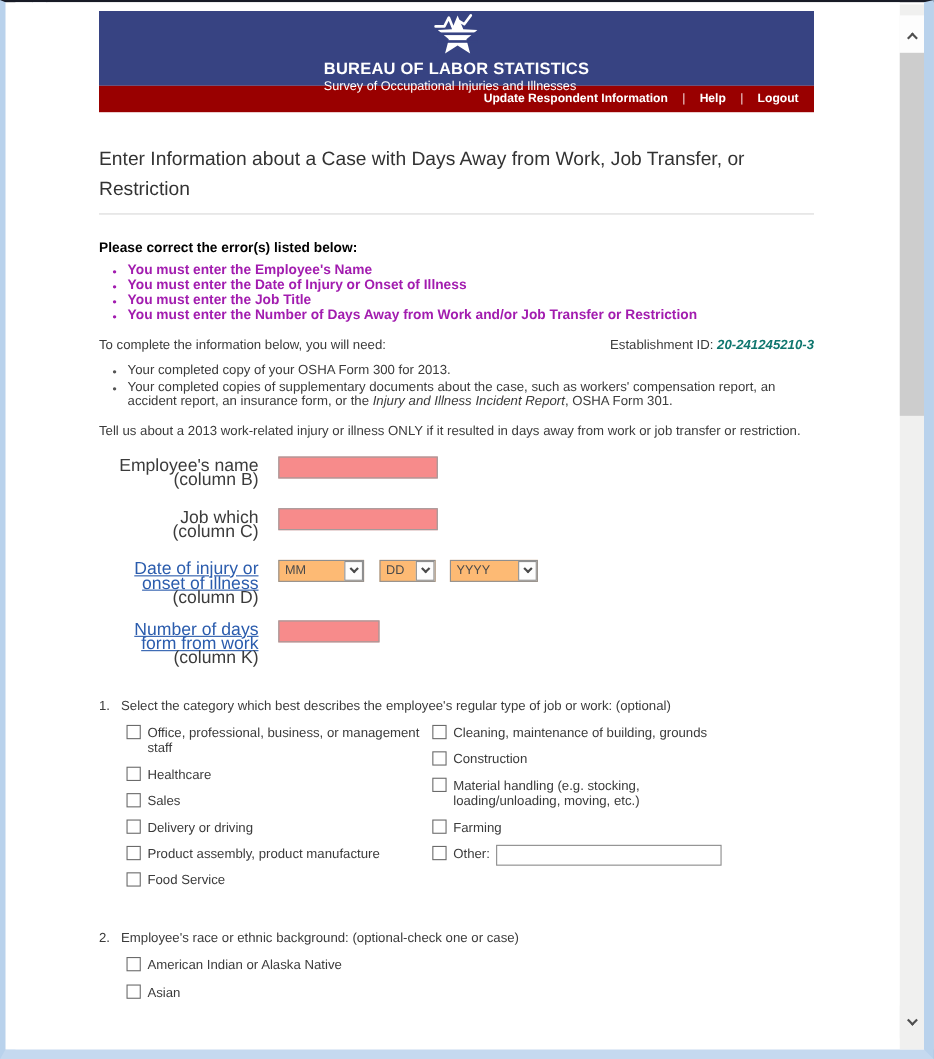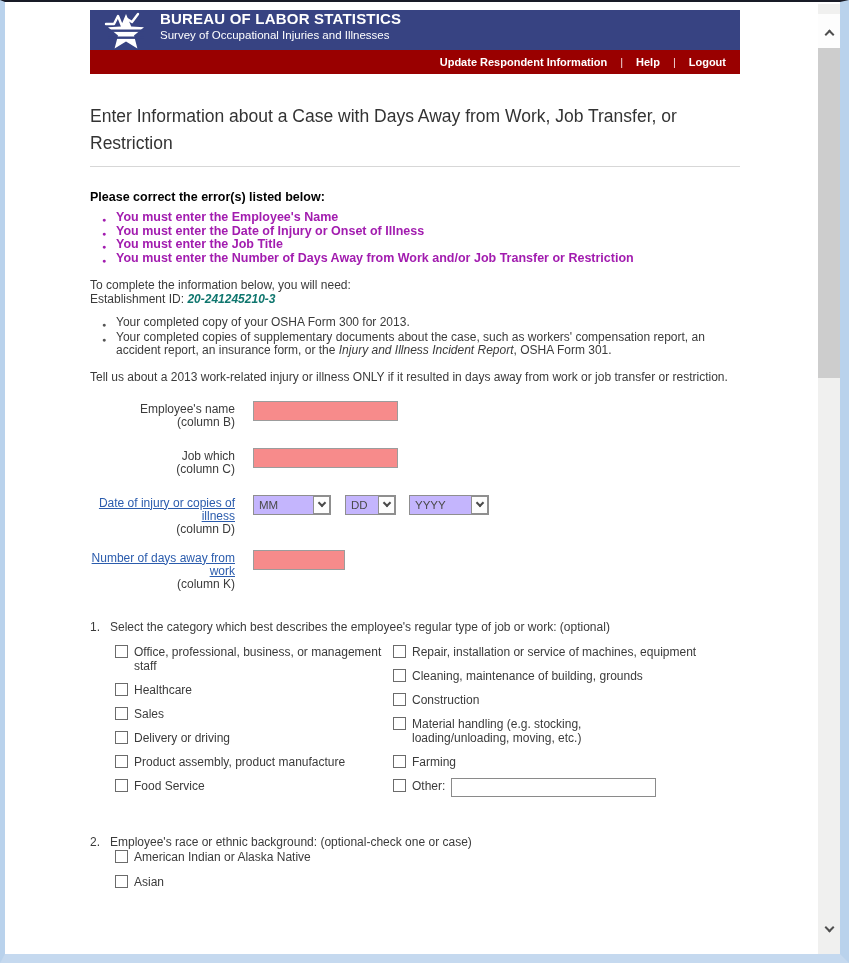--- a/index.html
+++ b/index.html
@@ -14,22 +14,22 @@
     border-right:9px solid #b9d2ec;
     border-bottom:9px solid #c5d9ef;
     outline:1px solid #5d87b8;
   }
   .notch { position:absolute; top:-2px; left:24px; width:14px; height:6px; background:#d8dde5; border:1px solid #9aa3b0; }
 
   .content { position:absolute; top:0; left:9px; right:22px; bottom:0; background:#ffffff; overflow:hidden; }
 
   
   .banner {
-    margin:8px 0 0 76px; width:650px; height:40px;
-    background:#374382; color:#fff; display:flex; align-items:flex-start;
+    margin:8px 0 0 76px; width:650px; height:68px;
+    background:#374382; color:#fff; display:flex; align-items:center;flex-direction:column;
   }
   .logo { width:44px; height:44px; margin:0 12px 0 14px; flex:0 0 auto; }
   .banner-agency { font-size:15px; font-weight:bold; letter-spacing:0.2px; line-height:18px; }
   .banner-survey { font-size:11.5px; line-height:15px; }
 
   .navbar {
     margin-left:76px; width:650px; height:24px; background:#990000;
     display:flex; align-items:center; justify-content:flex-end;
     color:#fff; font-size:11px; font-weight:bold; padding-right:14px;
   }
@@ -40,64 +40,64 @@
   .main { margin:0 0 0 76px; width:650px; color:#3b3b3b; }
 
   h1.page-title { font-size:17.5px; font-weight:normal; color:#333; line-height:27px; margin-top:29px; }
   .rule { border:none; border-top:1px solid #d7d7d7; margin-top:9px; }
 
   .error-heading { color:#000000; font-weight:bold; font-size:12.5px; margin-top:23px; }
   ul.error-list { list-style:none; margin:7px 0 0 12px; }
   ul.error-list li { color:#a21caf; font-weight:bold; font-size:12.5px; line-height:13.5px; padding-left:14px; position:relative; }
   ul.error-list li::before { content:"●"; position:absolute; left:0; top:2px; font-size:7px; }
 
-  .need-row { display:flex; justify-content:space-between; margin-top:13px; font-size:12px;flex-direction:column; }
+  .need-row { display:flex; justify-content:space-between; margin-top:13px; font-size:12px; }
   .estab b { color:#0f766e;font-style:italic; }
 
   ul.need-list { list-style:none; margin:10px 0 0 12px; }
   ul.need-list li { font-size:12px; line-height:13.5px; padding-left:14px; position:relative; margin-bottom:1px; }
   ul.need-list li::before { content:"●"; position:absolute; left:0; top:2px; font-size:7px; color:#555; }
 
   .tell-us { font-size:12px; margin-top:12px; }
 
   
   .form-area { margin-top:17px; }
   .form-row { display:flex; align-items:flex-start; margin-bottom:19px; }
-  .form-label { width:145px; text-align:right; font-size:12px; line-height:13px; padding-top:2px; }
+  .form-label { width:145px; text-align:right; font-size:16px; line-height:13px; padding-top:2px; }
   .form-label .lbl { display:block; }
   .form-label a { color:#2b5cad; text-decoration:underline; cursor:pointer; }
   .form-ctl { margin-left:18px; display:flex; align-items:flex-start; }
 
   .pink-input {
     background:#f78b8b; border:1px solid #9c9c9c; height:20px; outline:none;
     font-family:inherit; font-size:12px; padding:0 4px; color:#333;
   }
   .w145 { width:145px; } .w92 { width:92px; }
 
   .fake-select {
-    height:20px; background:#c4b5fd; border:1px solid #8f8f8f;
+    height:20px; background:#fdba74; border:1px solid #8f8f8f;
     display:flex; align-items:center; cursor:pointer;
   }
   .fake-select .sel-text { flex:1; font-size:11.5px; color:#4a4a4a; padding-left:5px; }
   .sel-btn { width:17px; height:18px; background:#fdfdfd; border:1px solid #8f8f8f; margin-right:0px; display:flex; align-items:center; justify-content:center; }
   .chev-down { width:6px; height:6px; border-left:2px solid #4a4a4a; border-top:2px solid #4a4a4a; transform:rotate(225deg); margin-top:-3px; }
 
   
   .question { margin-top:29px; font-size:12px; }
   .q-head { display:flex; }
   .q-num { width:20px; }
   .q-cols { display:flex; margin-top:10px; margin-left:25px; }
   .q-col-left { width:278px; }
   .q-col-right { width:330px; }
   .cb-item { display:flex; align-items:flex-start; margin-bottom:9px; font-size:12px; line-height:14px; }
   .cb { flex:0 0 auto; width:13px; height:13px; background:#fff; border:1px solid #6b6b6b; margin:1px 6px 0 0; cursor:pointer; }
   .cb-label { padding-top:1px; }
   .narrow { max-width:268px; }
   .other-row .other-input { width:205px; height:19px; border:1px solid #8a8a8a; margin-left:6px; font-family:inherit; font-size:12px; padding:0 3px; }
-  .q2-list { margin-left:25px; }
+  .q2-list { margin-top:10px; margin-left:25px; }
   .q2-list .cb-item { margin-bottom:10px; }
 
   
   .scrollbar { position:absolute; top:2px; right:0px; width:22px; height:952px; background:#f0f0ef; }
   .sb-btn { position:absolute; left:0; width:22px; height:36px; background:#fdfdfd; display:flex; align-items:center; justify-content:center; cursor:pointer; }
   .sb-up { top:10px; }
   .sb-down { bottom:12px; height:30px; background:#f0f0ef; }
   .chev-up-i { width:7px; height:7px; border-left:2px solid #4f4f4f; border-top:2px solid #4f4f4f; transform:rotate(45deg); margin-top:4px; }
   .chev-down-i { width:7px; height:7px; border-left:2px solid #4f4f4f; border-top:2px solid #4f4f4f; transform:rotate(225deg); margin-bottom:3px; }
   .sb-thumb { position:absolute; top:44px; left:0; width:22px; height:330px; background:#cdcdcd; cursor:pointer; }
@@ -174,21 +174,21 @@
             <span class="lbl">Job which</span>
             <span class="lbl">(column C)</span>
           </div>
           <div class="form-ctl">
             <input class="pink-input w145" type="text" value="" style="">
           </div>
         </div>
 
         <div class="form-row" style="margin-bottom:14px;">
           <div class="form-label">
-            <a>Date of injury or copies of illness</a>
+            <a>Date of injury or onset of illness</a>
             <span class="lbl">(column D)</span>
           </div>
           <div class="form-ctl">
             <div class="fake-select" style="width:78px;">
               <span class="sel-text">MM</span>
               <span class="sel-btn">
                   <span class="chev-down"></span>
                 </span>
             </div>
             <div class="fake-select" style="width:51px; margin-left:14px;">
@@ -201,21 +201,21 @@
               <span class="sel-text">YYYY</span>
               <span class="sel-btn">
                   <span class="chev-down"></span>
                 </span>
             </div>
           </div>
         </div>
 
         <div class="form-row" style="margin-bottom:14px;">
           <div class="form-label">
-            <a>Number of days away from work</a>
+            <a>Number of days form from work</a>
             <span class="lbl">(column K)</span>
           </div>
           <div class="form-ctl">
             <input class="pink-input w92" type="text" value="" style="">
           </div>
         </div>
 
       </div>
 
       <div class="question">
@@ -246,24 +246,20 @@
               <span class="cb-label">Product assembly, product manufacture</span>
             </div>
             <div class="cb-item">
               <span class="cb"></span>
               <span class="cb-label">Food Service</span>
             </div>
           </div>
           <div class="q-col-right">
             <div class="cb-item">
               <span class="cb"></span>
-              <span class="cb-label">Repair, installation or service of machines, equipment</span>
-            </div>
-            <div class="cb-item">
-              <span class="cb"></span>
               <span class="cb-label">Cleaning, maintenance of building, grounds</span>
             </div>
             <div class="cb-item">
               <span class="cb"></span>
               <span class="cb-label">Construction</span>
             </div>
             <div class="cb-item">
               <span class="cb"></span>
               <span class="cb-label narrow">Material handling (e.g. stocking, loading/unloading, moving, etc.)</span>
             </div>

